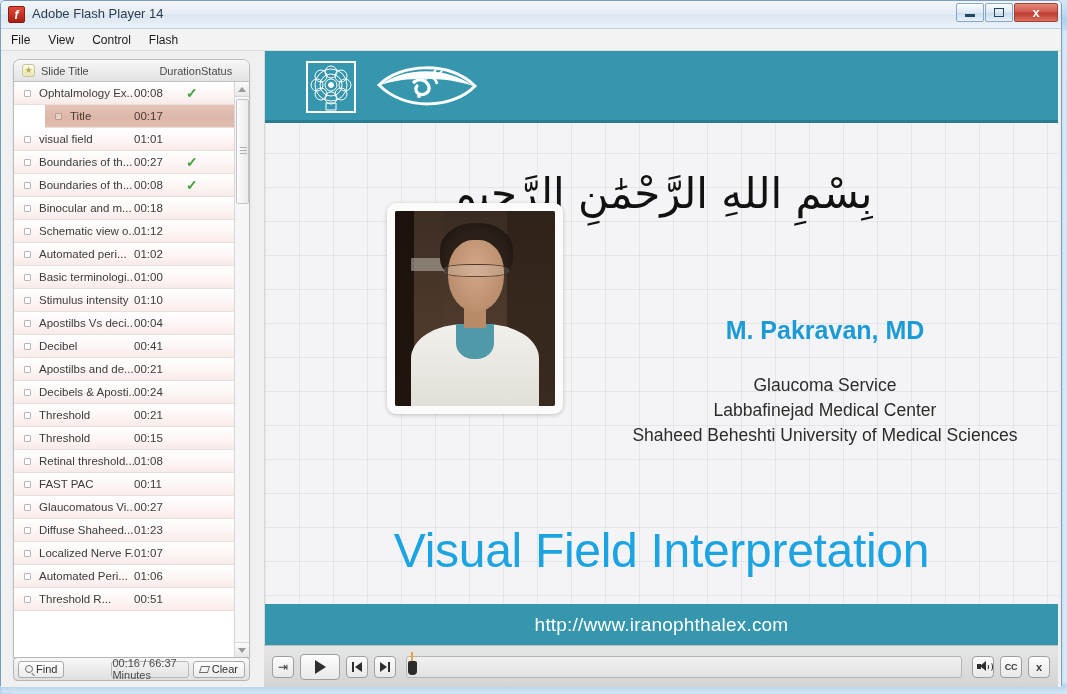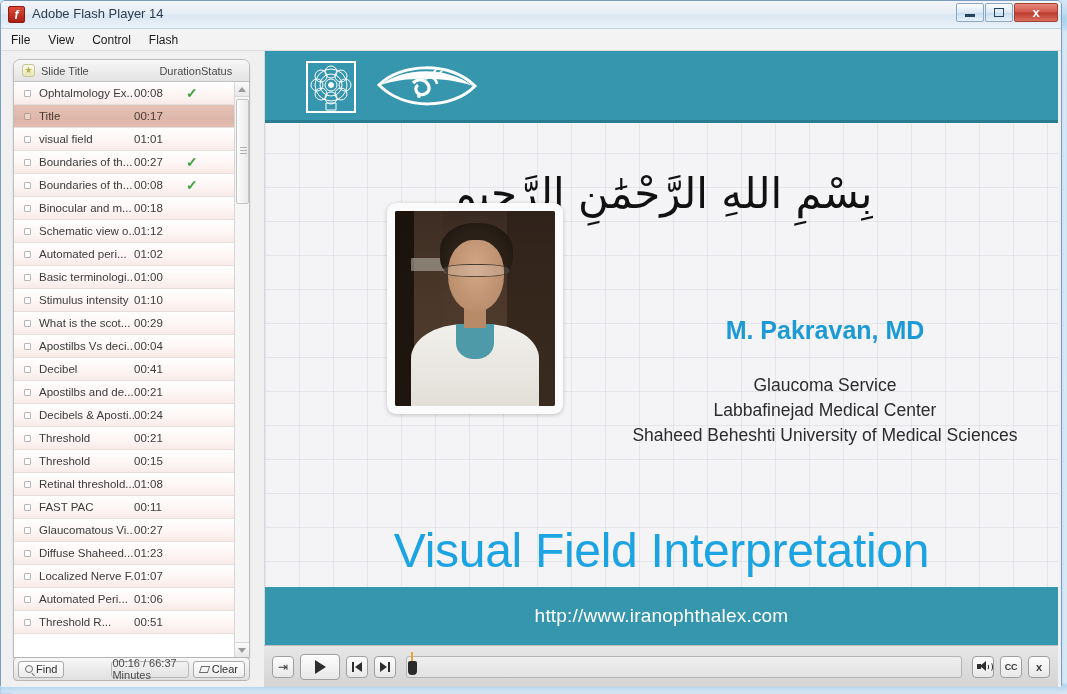--- a/index.html
+++ b/index.html
@@ -147,20 +147,21 @@
   .row {
     height: 23px; display: flex; align-items: center;
     font-size: 11.5px; color: #3b3b3b;
     border-bottom: 1px solid #e8dedc;
     background: linear-gradient(180deg,#ffffff 0%, #fdf6f5 55%, #f8ebe9 100%);
     padding: 0 4px; cursor: pointer;
   }
   .row.selected {
     background: linear-gradient(180deg,#e6c4b8 0%, #dcb6a9 60%, #e2bdb0 100%);
     color: #4a3a33;
+    margin-left: 31px;
   }
   .row-bullet {
     width: 7px; height: 7px; border: 1px solid #b6b6b6;
     border-radius: 1px; margin: 0 8px 0 6px; background: #fff; flex: none;
   }
   .row.selected .row-bullet { border-color: #b89c90; background: #e9d2c9; }
   .row-title {
     flex: 1; white-space: nowrap; overflow: hidden; text-overflow: clip;
   }
   .row-dur { width: 52px; }
@@ -230,21 +231,21 @@
   }
   .slide-header {
     height: 72px; background: #3596ad; position: relative;
     border-bottom: 3px solid #2a7d90;
   }
   .logo-tile {
     position: absolute; left: 41px; top: 10px; width: 50px; height: 52px;
     border: 2px solid #ffffff;
   }
   .slide-footer {
-    position: absolute; left: 0; right: 0; bottom: 0; height: 58px;
+    position: absolute; left: 0; right: 0; bottom: 0; height: 41px;
     background: #3596ad; display: flex; align-items: center; justify-content: center;
   }
   .slide-footer span { color: #fff; font-size: 19px; letter-spacing: .2px; }
 
   .bismillah {
     position: absolute; left: 0; right: 0; top: 118px; text-align: center;
     font-size: 42px; color: #111; font-family: "DejaVu Sans", sans-serif;
     direction: rtl;
   }
   .photo-frame {
@@ -442,26 +443,20 @@
                 <div class="row">
                   <div class="row-bullet"></div>
                   <div class="row-title">Basic terminologi...</div>
                   <div class="row-dur">01:00</div>
                   <div class="row-status"></div>
                 </div>
                 <div class="row">
                   <div class="row-bullet"></div>
                   <div class="row-title">Stimulus intensity</div>
                   <div class="row-dur">01:10</div>
-                  <div class="row-status"></div>
-                </div>
-                <div class="row">
-                  <div class="row-bullet"></div>
-                  <div class="row-title">What is the scot...</div>
-                  <div class="row-dur">00:29</div>
                   <div class="row-status"></div>
                 </div>
                 <div class="row">
                   <div class="row-bullet"></div>
                   <div class="row-title">Apostilbs Vs deci...</div>
                   <div class="row-dur">00:04</div>
                   <div class="row-status"></div>
                 </div>
                 <div class="row">
                   <div class="row-bullet"></div>

